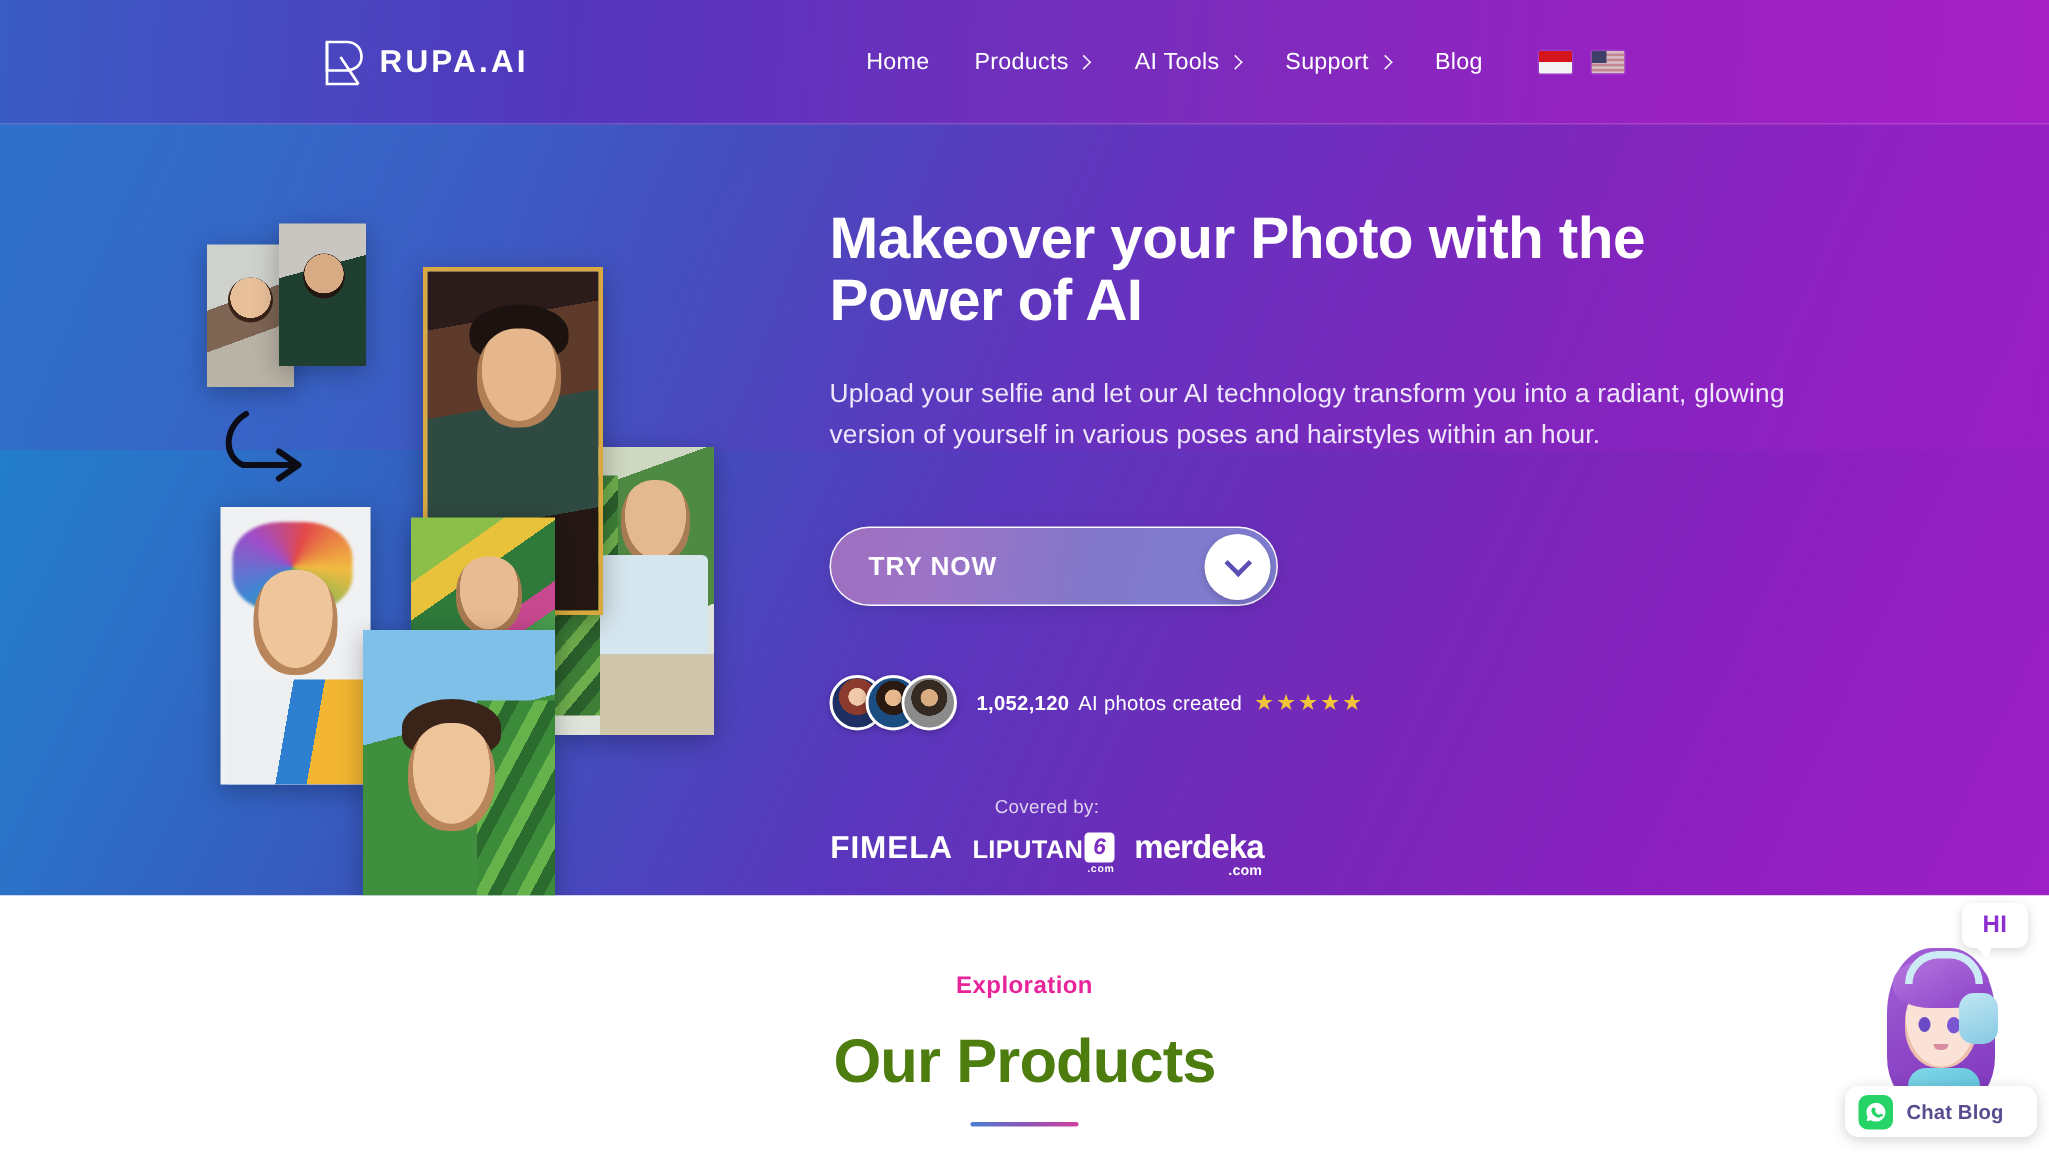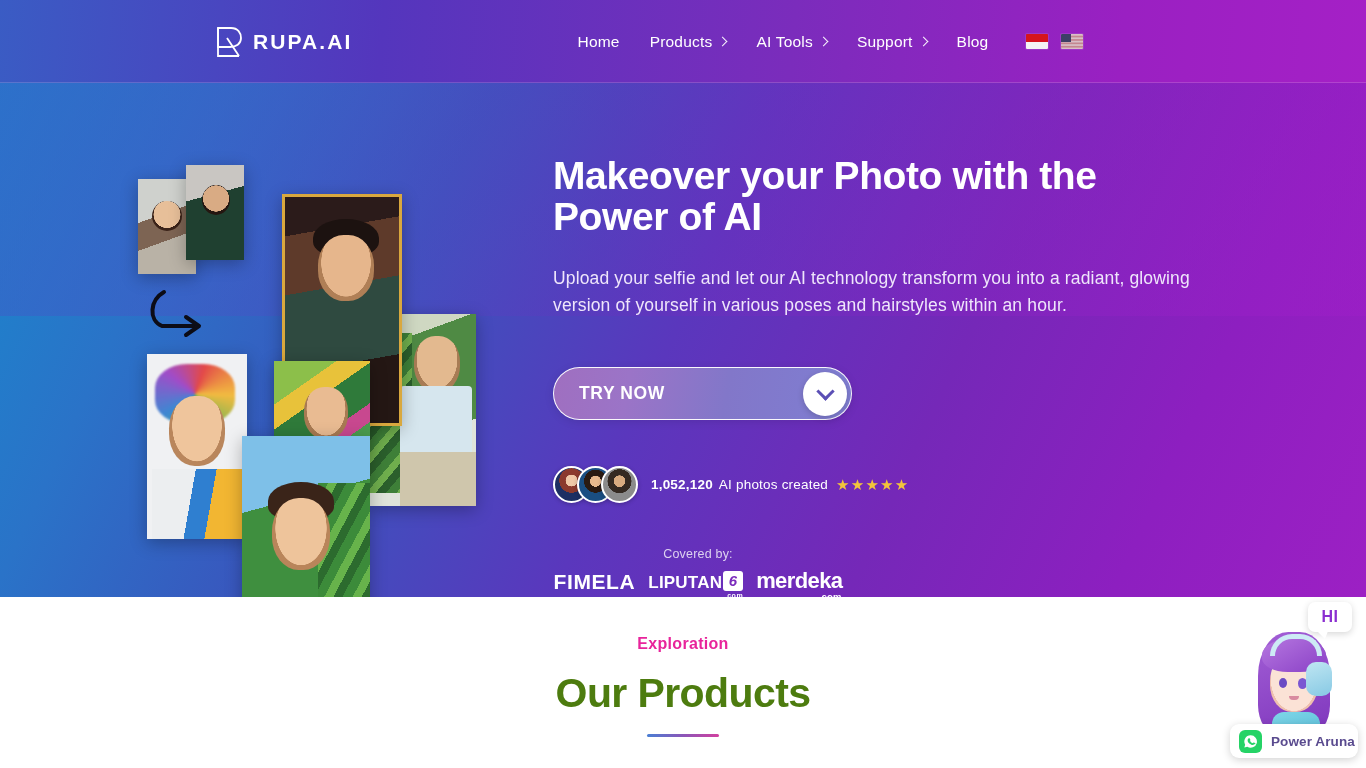--- a/index.html
+++ b/index.html
@@ -6,21 +6,21 @@
   html, body {
     width: 1366px; height: 768px;
     overflow: hidden;
     font-family: "Liberation Sans", sans-serif;
     background: #ffffff;
   }
   .page { position: relative; width: 1366px; height: 768px; overflow: hidden; }
 
   
   .hero {
-    position: absolute; left: 0; top: 16px; width: 1366px; height: 597px;
+    position: absolute; left: 0; top: 0; width: 1366px; height: 597px;
     background:
       linear-gradient(115deg,
         #1889cd 0%,
         #2a73c8 16%,
         #3a55bd 32%,
         #5a37bd 50%,
         #7528b8 68%,
         #8d1fc0 84%,
         #9d20c4 100%);
     overflow: hidden;
@@ -191,21 +191,21 @@
     background: #cfc6ac; }
 
   .arrow-svg { position:absolute; left:14px; top:122px; width:66px; height:52px; }
 
   
   .section {
     position:absolute; left:0; top:597px; width:1366px; height:171px; background:#fff;
     text-align:center;
   }
   .eyebrow {
-    margin-top:38px; color:#e8249b; font-size:16px; font-weight:700; letter-spacing:.3px;
+    margin-top:52px; color:#e8249b; font-size:16px; font-weight:700; letter-spacing:.3px;
   }
   .section-title {
     margin-top:17px; color:#4d7c0f; font-size:41px; font-weight:800; letter-spacing:-.6px;
   }
   .underline {
     margin:17px auto 0; width:72px; height:3px; border-radius:2px;
     background: linear-gradient(90deg, #4a7fd4 0%, #8b56b8 50%, #d2409f 100%);
   }
 
   
@@ -410,17 +410,17 @@
       <div class="mouth"></div>
       <div class="headset"></div>
       <div class="headband"></div>
     </div>
     <div class="chat-btn">
       <span class="wa-icon">
         <svg viewBox="0 0 24 24" width="15" height="15" fill="#fff">
           <path d="M12 2a10 10 0 0 0-8.6 15l-1.3 4.7 4.8-1.3A10 10 0 1 0 12 2zm5.6 14.2c-.2.7-1.3 1.3-1.9 1.4-.5.1-1.1.1-1.8-.1-2.4-.8-4.8-3.2-5-3.4-.2-.2-1.5-2-1.5-3.8s.9-2.7 1.3-3c.3-.3.7-.4 1-.4h.6c.2 0 .5 0 .7.5l.9 2.1c.1.2 0 .4-.1.5l-.4.5c-.1.2-.3.3-.1.6.2.3.8 1.3 1.7 2.1 1.1 1 2.1 1.3 2.4 1.4.2.1.4 0 .5-.1l.8-.9c.2-.2.4-.2.6-.1l2 1c.2.1.4.2.4.3.1.2.1.7-.1 1.4z"></path>
         </svg>
       </span>
-      <span class="chat-label">Power Aruna</span>
+      <span class="chat-label">Chat Blog</span>
     </div>
   </div>
 
 </div>
 
 </body></html>

